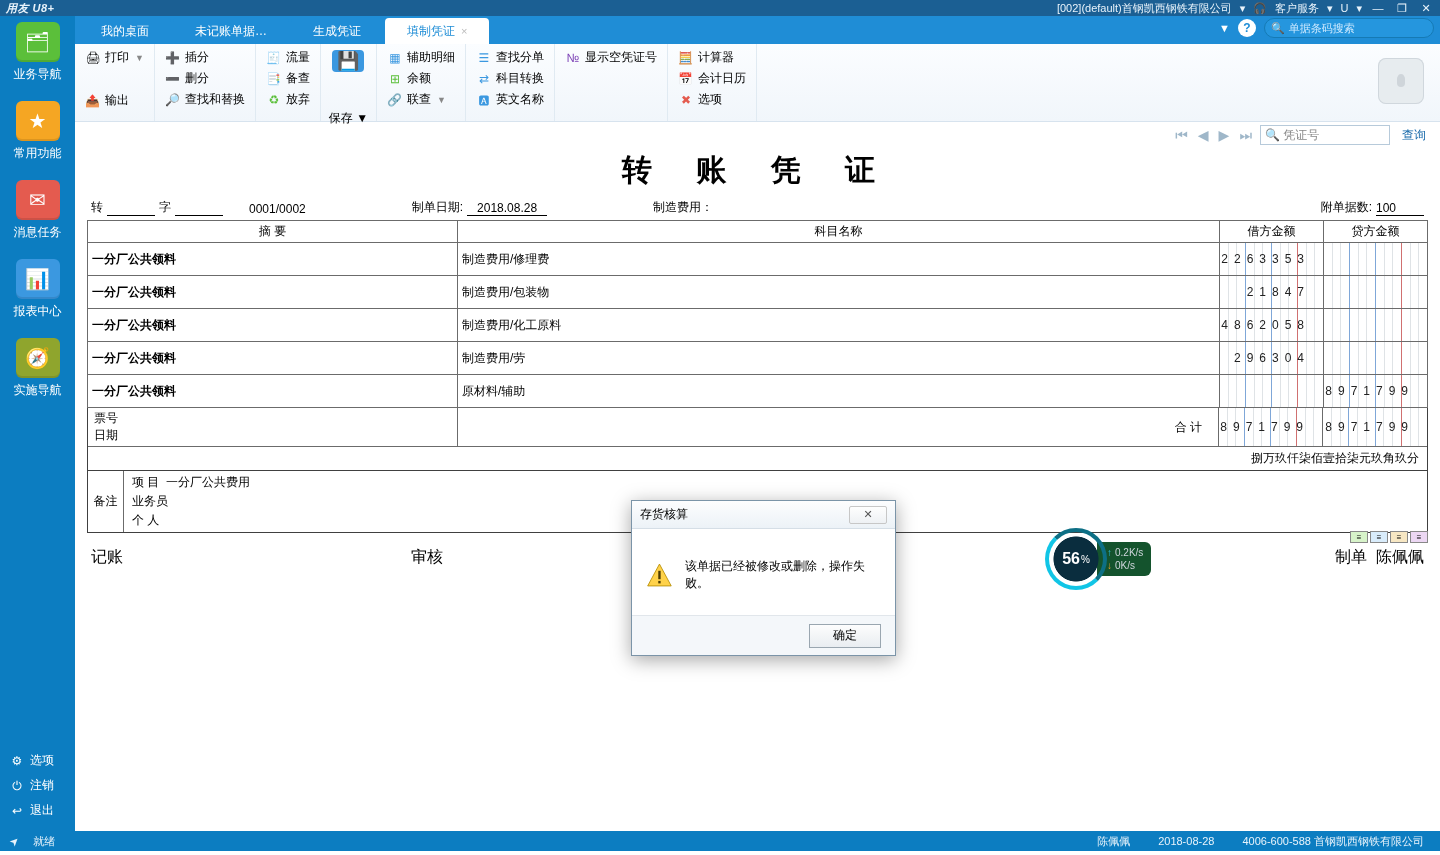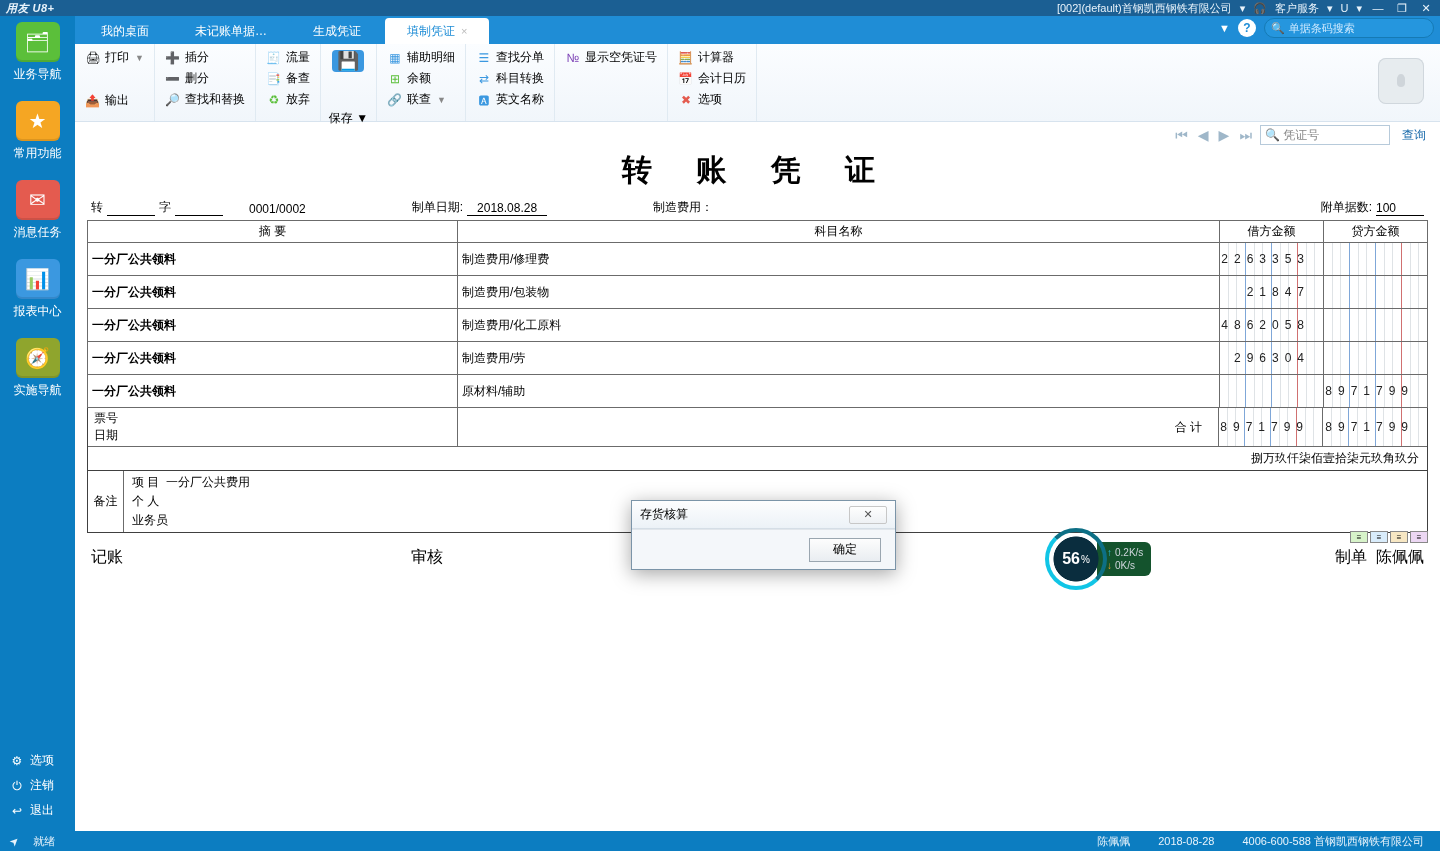--- a/index.html
+++ b/index.html
@@ -624,22 +624,22 @@
               </div>
             </div>
         </div>
         <div class="cnsum">捌万玖仟柒佰壹拾柒元玖角玖分</div>
       </div>
 
       <div class="remarks">
         <div class="lab">备注</div>
         <div class="body">
           <div class="line"><span>项 目</span>&nbsp;&nbsp;<span>一分厂公共费用</span></div>
+          <div class="line">业务员</div>
           <div class="line">个 人</div>
-          <div class="line">业务员</div>
         </div>
       </div>
 
       <div class="miniicons">
         <span style="background:#d7f3c9">≡</span>
         <span style="background:#d9ecfb">≡</span>
         <span style="background:#f7e7c3">≡</span>
         <span style="background:#ecd7f3">≡</span>
       </div>
       <div class="sigrow">
@@ -647,20 +647,28 @@
         <div class="s2">审核</div>
         <div class="s3">出纳</div>
         <div class="s4"><span>制单</span>&nbsp;&nbsp;<span>陈佩佩</span></div>
       </div>
 
       <div class="modal">
         <div class="mtitle">
           <span class="t">存货核算</span>
           <span class="xb">✕</span>
         </div>
+        <div class="mbody">
+          <svg class="warn" viewBox="0 0 32 32">
+              <polygon points="16,3 30,29 2,29" fill="#ffd24a" stroke="#b58b00" stroke-width="1"></polygon>
+              <rect x="14.6" y="11" width="2.8" height="10" fill="#4b3a00"></rect>
+              <rect x="14.6" y="23" width="2.8" height="3" fill="#4b3a00"></rect>
+            </svg>
+          <span>该单据已经被修改或删除，操作失败。</span>
+        </div>
         <div class="mfoot">
           <button class="okbtn">确定</button>
         </div>
       </div>
 
       <div class="netwidget">
         <div class="ring">
             <span>56</span>
             <small>%</small>
           </div>

